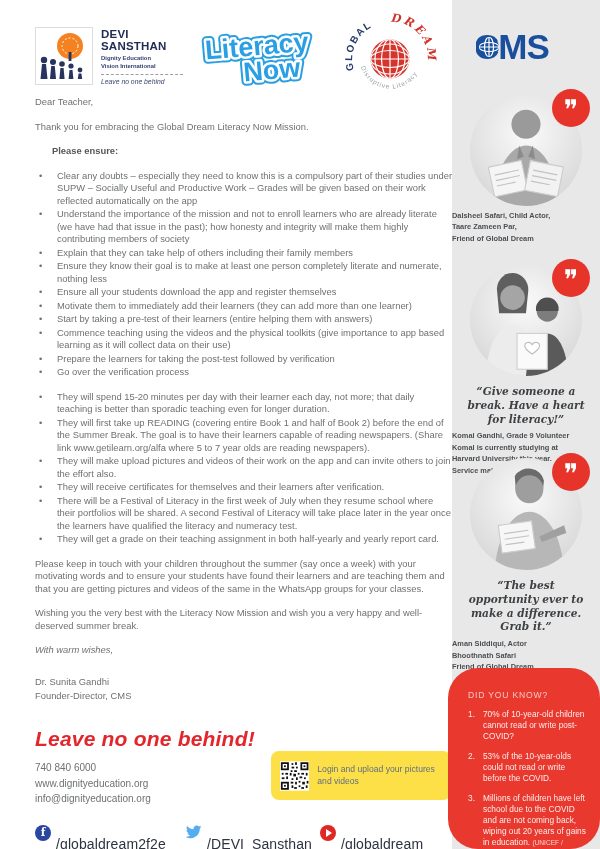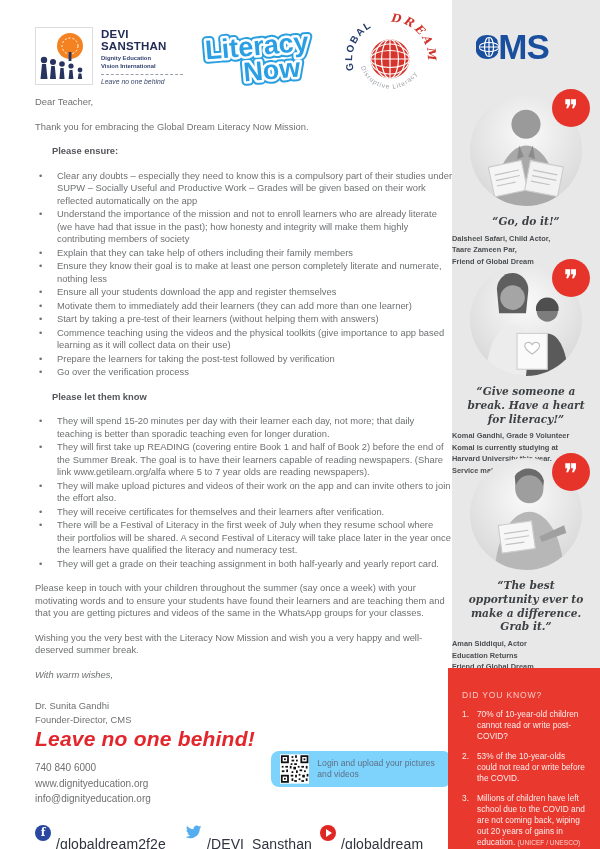--- a/index.html
+++ b/index.html
@@ -26,42 +26,42 @@
   .photo-wrap{position:relative;width:112px;margin:0 auto;}
   .badge{position:absolute;top:-5px;right:-8px;width:38px;height:38px;border-radius:50%;
          background:#e6342b;color:#fff;display:flex;align-items:center;justify-content:center;
          font-family:"DejaVu Serif",serif;font-size:27px;line-height:1;padding-top:2px;box-sizing:border-box;}
   .quote{font-family:"DejaVu Serif",serif;font-weight:bold;font-style:italic;font-size:10.6px;
          color:#3e4144;text-align:center;margin-top:9px;padding:0 9px;line-height:1.3;}
   .attrib{font-family:Liberation Sans, sans-serif;font-weight:bold;font-size:7.4px;color:#4c4f52;
           text-align:left;line-height:1.55;margin-top:4px;}
 
   .dyk{position:absolute;left:-4px;right:0;top:668px;bottom:0;background:#e9382e;
-       padding:22px 13px 0 14px;box-sizing:border-box;}
+       padding:22px 13px 0 20px;box-sizing:border-box;border-radius:30px;}
   .dyk-h{font-size:8.6px;color:rgba(255,255,255,.72);letter-spacing:.8px;margin:0 0 9px 0;}
   .dyk ol{list-style:none;counter-reset:f;margin:0;padding:0;}
   .dyk li{counter-increment:f;position:relative;padding-left:15px;margin-bottom:9px;
           font-size:8.3px;line-height:1.33;color:rgba(255,255,255,.9);}
   .dyk li::before{content:counter(f) ".";position:absolute;left:0;}
   .src{font-size:6.6px;opacity:.85;}
 
   
   .letter{position:absolute;left:35px;top:96px;width:417px;font-size:9.4px;line-height:1.33;color:#6e7072;}
   .letter p{margin:0 0 12px 0;}
   .heading{font-weight:bold;color:#54565a;padding-left:17px;}
   ul.bullets{list-style:none;margin:0 0 12px 0;padding:0;}
   ul.bullets li{position:relative;padding-left:22px;margin-bottom:1px;}
   ul.bullets li::before{content:"\2022";position:absolute;left:4px;}
   .sig{margin-top:18px;line-height:1.5;}
 
   
   .slogan{position:absolute;left:35px;top:727px;font-size:21px;font-weight:bold;font-style:italic;
           color:#e3262c;letter-spacing:.2px;}
   .contact{position:absolute;left:35px;top:760px;font-size:10px;color:#6e7072;line-height:15.5px;}
-  .qr-box{position:absolute;left:271px;top:751px;width:180px;height:36px;background:#7dd3fc;
+  .qr-box{position:absolute;left:271px;top:751px;width:180px;height:49px;background:#fde047;
           border-radius:8px;display:flex;align-items:center;padding:6px 9px;box-sizing:border-box;}
   .qr-caption{font-size:8.6px;color:#5f6f85;margin-left:8px;line-height:1.3;}
   .social{position:absolute;left:35px;top:813px;display:flex;}
   .social-item{display:flex;align-items:center;}
   .s1{width:150px;} .s2{width:135px;align-items:center;}
   .handle{font-size:14px;color:#2f3340;margin-left:5px;font-weight:normal;letter-spacing:.1px;margin-top:23px;}
   .fb{width:16px;height:16px;border-radius:50%;background:#29479f;color:#fff;display:flex;
       align-items:center;justify-content:center;font-family:"DejaVu Serif",serif;
       font-size:11px;font-weight:bold;}
   .yt{width:16px;height:16px;border-radius:50%;background:#df2724;display:flex;
@@ -151,26 +151,25 @@
   <p>Dear Teacher,</p>
   <p>Thank you for embracing the Global Dream Literacy Now Mission.</p>
   <p class="heading">Please ensure:</p>
   <ul class="bullets">
     <li>Clear any doubts – especially they need to know this is a compulsory part of their studies under SUPW – Socially Useful and Productive Work – Grades will be given based on their work reflected automatically on the app</li>
     <li>Understand the importance of the mission and not to enroll learners who are already literate (we have had that issue in the past); how honesty and integrity will make them highly contributing members of society</li>
     <li>Explain that they can take help of others including their family members</li>
     <li>Ensure they know their goal is to make at least one person completely literate and numerate, nothing less</li>
     <li>Ensure all your students download the app and register themselves</li>
     <li>Motivate them to immediately add their learners (they can add more than one learner)</li>
-    <li>Start by taking a pre-test of their learners (without helping them with answers)</li>
+    <li>Start by taking a pre-test of their learners (entire helping them with answers)</li>
     <li>Commence teaching using the videos and the physical toolkits (give importance to app based learning as it will collect data on their use)</li>
     <li>Prepare the learners for taking the post-test followed by verification</li>
     <li>Go over the verification process</li>
   </ul>
-  <p class="heading">Please let them know</p>
   <ul class="bullets">
     <li>They will spend 15-20 minutes per day with their learner each day, not more; that daily teaching is better than sporadic teaching even for longer duration.</li>
     <li>They will first take up READING (covering entire Book 1 and half of Book 2) before the end of the Summer Break. The goal is to have their learners capable of reading newspapers. (Share link www.getilearn.org/alfa where 5 to 7 year olds are reading newspapers).</li>
     <li>They will make upload pictures and videos of their work on the app and can invite others to join the effort also.</li>
     <li>They will receive certificates for themselves and their learners after verification.</li>
     <li>There will be a Festival of Literacy in the first week of July when they resume school where their portfolios will be shared. A second Festival of Literacy will take place later in the year once the learners have qualified the literacy and numeracy test.</li>
     <li>They will get a grade on their teaching assignment in both half-yearly and yearly report card.</li>
   </ul>
   <p>Please keep in touch with your children throughout the summer (say once a week) with your motivating words and to ensure your students have found their learners and are teaching them and that you are getting pictures and videos of the same in the WhatsApp groups for your classes.</p>
   <p>Wishing you the very best with the Literacy Now Mission and wish you a very happy and well-deserved summer break.</p>
@@ -290,21 +289,20 @@
           <g transform="rotate(11 66 76)">
               <rect x="51" y="62" width="30" height="27" fill="#f2f2f2" stroke="#cccccc"></rect>
             <line x1="55" y1="70" x2="77" y2="70" stroke="#c2c2c2"></line>
               <line x1="55" y1="75" x2="77" y2="75" stroke="#c2c2c2"></line>
               <line x1="55" y1="80" x2="72" y2="80" stroke="#c2c2c2"></line>
             </g>
         </svg>
       </div>
       <div class="badge">❞</div>
     </div>
-    <div class="quote">“Go, do it!”</div>
     <div class="attrib">
       <div>Dalsheel Safari, Child Actor,</div>
       <div>Taare Zameen Par,</div>
       <div>Friend of Global Dream</div>
     </div>
   </div>
 
   <div class="testimonial t2">
     <div class="photo-wrap">
       <div class="photo">
@@ -344,21 +342,21 @@
               <line x1="31" y1="76" x2="48" y2="76" stroke="#c2c2c2"></line>
             </g>
           <path d="M84,60 l-22,10 l2,5 l22,-8 z" fill="#a0a0a0"></path>
         </svg>
       </div>
       <div class="badge">❞</div>
     </div>
     <div class="quote">“The best opportunity ever to make a difference. Grab it.”</div>
     <div class="attrib">
       <div>Aman Siddiqui, Actor</div>
-      <div>Education Returns</div>
+      <div>Bhoothnath Safari</div>
       <div>Friend of Global Dream</div>
     </div>
   </div>
 
   <div class="dyk">
     <div class="dyk-h">DID YOU KNOW?</div>
     <ol>
       <li><span>70% of 10-year-old children cannot read or write post-COVID?</span></li>
       <li><span>53% of the 10-year-olds could not read or write before the COVID.</span></li>
       <li><span>Millions of children have left school due to the COVID and are not coming back, wiping out 20 years of gains in education.</span>

